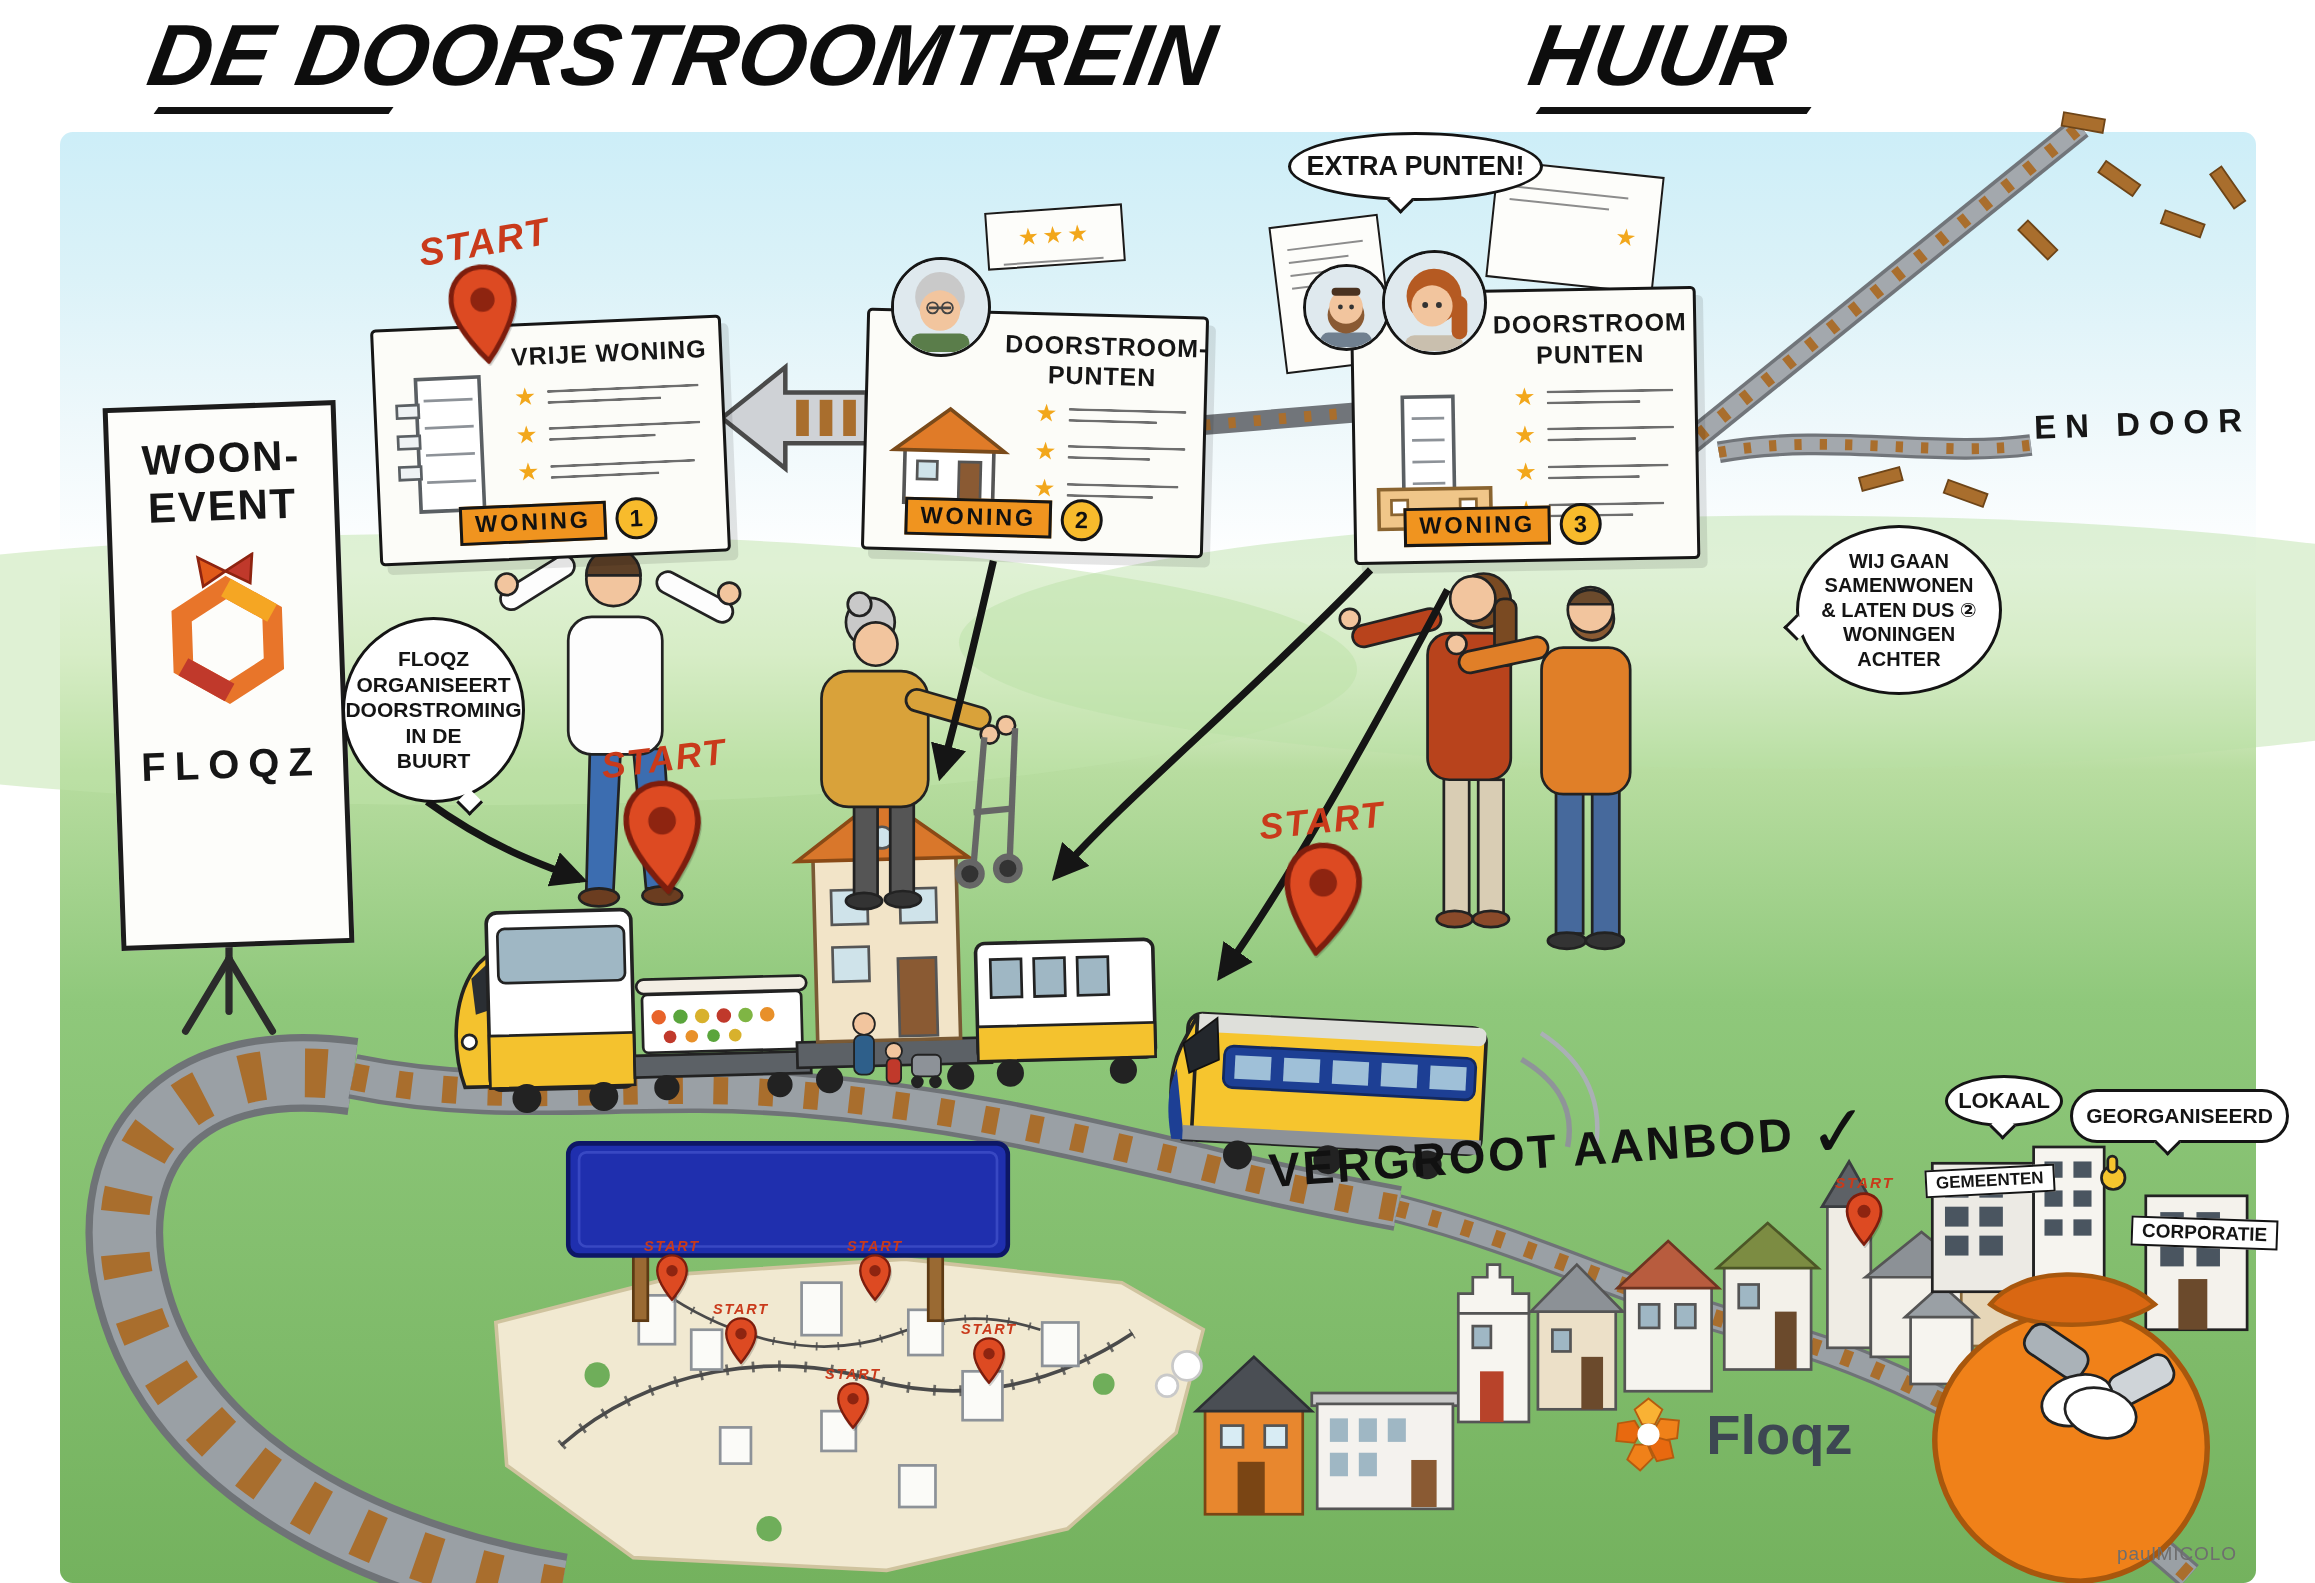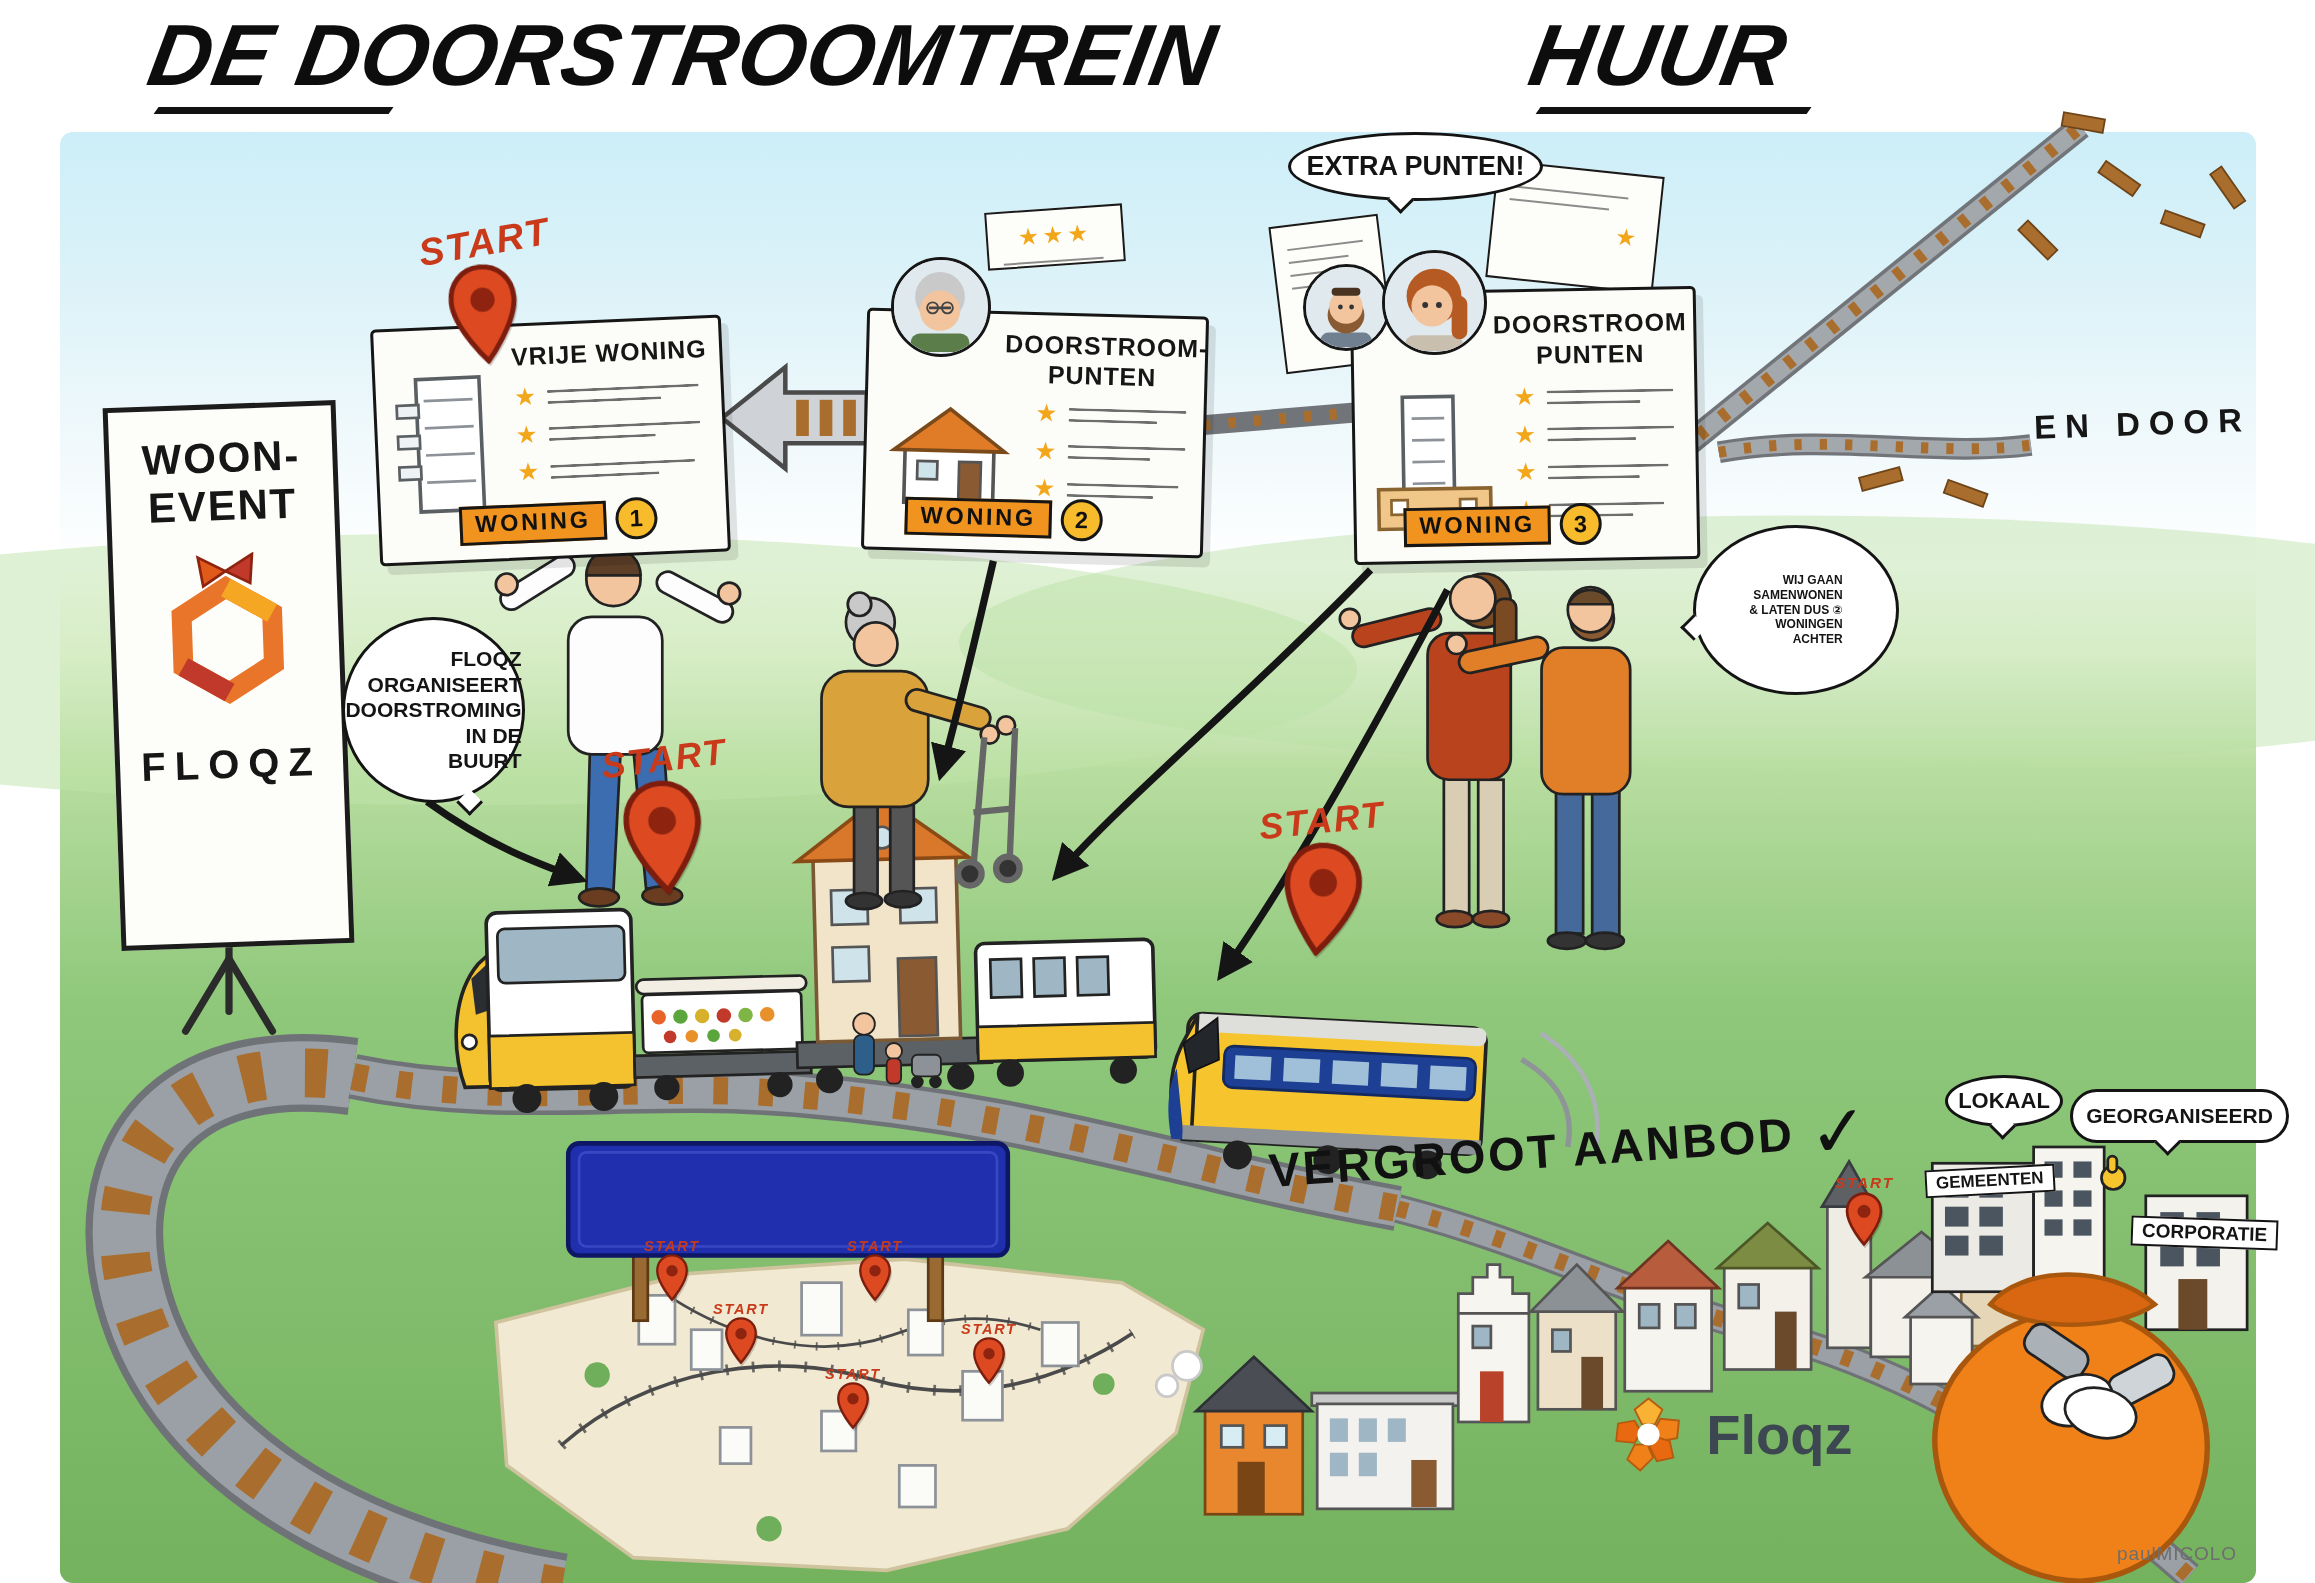--- a/index.html
+++ b/index.html
@@ -39,21 +39,21 @@
           font-size:23.5px; display:flex; align-items:center; justify-content:center; color:#111; }
 
   .portrait { position:absolute; border-radius:50%; border:3.6px solid #161616; background:#e4edf2; overflow:hidden; z-index:6; }
   .bcard { position:absolute; background:#fdfdfa; border:2.7px solid #1a1a1a; z-index:4; padding:11px 9px; }
   .bcard .cl { display:block; border-top:2.7px solid #8c8c8c; margin:11px 5.4px; }
   .goldstars { color:#f2a71b; font-size:23.5px; letter-spacing:3.6px; display:block; text-align:center; }
   .goldstars.single { text-align:right; padding-right:7.2px; }
 
   
   .bubble { position:absolute; background:#fff; border:3.6px solid #141414; display:flex; align-items:center;
-            justify-content:center; text-align:right; font-weight:700; color:#141414; z-index:7; }
+            justify-content:center; text-align:center; font-weight:700; color:#141414; z-index:7; }
   .bubble.ellipse { border-radius:50%; }
   .btxt { white-space:pre-line; line-height:1.22; }
   .tail-down::after, .tail-left::after, .tail-dr::after { content:""; position:absolute; width:16.3px; height:16.3px; background:#fff; }
   .tail-down::after { border-right:3.6px solid #141414; border-bottom:3.6px solid #141414; transform:rotate(45deg); bottom:-11.8px; left:40%; }
   .tail-dr::after   { border-right:3.6px solid #141414; border-bottom:3.6px solid #141414; transform:rotate(45deg); bottom:-11.8px; right:24%; }
   .tail-left::after { border-left:3.6px solid #141414; border-bottom:3.6px solid #141414; transform:rotate(45deg); left:-11.8px; top:55%; }
 
   
   .pinwrap { position:absolute; display:flex; flex-direction:column; align-items:center; z-index:6; }
   .start-label { color:#c93a1b; font-weight:900; font-style:italic; letter-spacing:1.8px; white-space:nowrap; }
@@ -597,21 +597,21 @@
   <div class="bubble ellipse tail-down" style="left:1288px;top:132px;width:255px;height:69px;font-size:27px">
     <span class="btxt">EXTRA PUNTEN!</span>
   </div>
   <div class="bubble ellipse tail-dr" style="left:342px;top:617px;width:183px;height:186px;font-size:21px">
     <span class="btxt">FLOQZ
 ORGANISEERT
 DOORSTROMING
 IN DE
 BUURT</span>
   </div>
-  <div class="bubble ellipse tail-left" style="left:1693px;top:525px;width:206px;height:170px;font-size:12px">
+  <div class="bubble ellipse tail-left" style="left:1796px;top:525px;width:206px;height:170px;font-size:20px">
     <span class="btxt">WIJ GAAN
 SAMENWONEN
 &amp; LATEN DUS ②
 WONINGEN
 ACHTER</span>
   </div>
   <div class="bubble ellipse tail-down" style="left:1945px;top:1075px;width:118px;height:52px;font-size:22px">
     <span class="btxt">LOKAAL</span>
   </div>
   <div class="bubble tail-down" style="left:2070px;top:1089px;width:219px;height:54px;font-size:21px;border-radius:27px">

